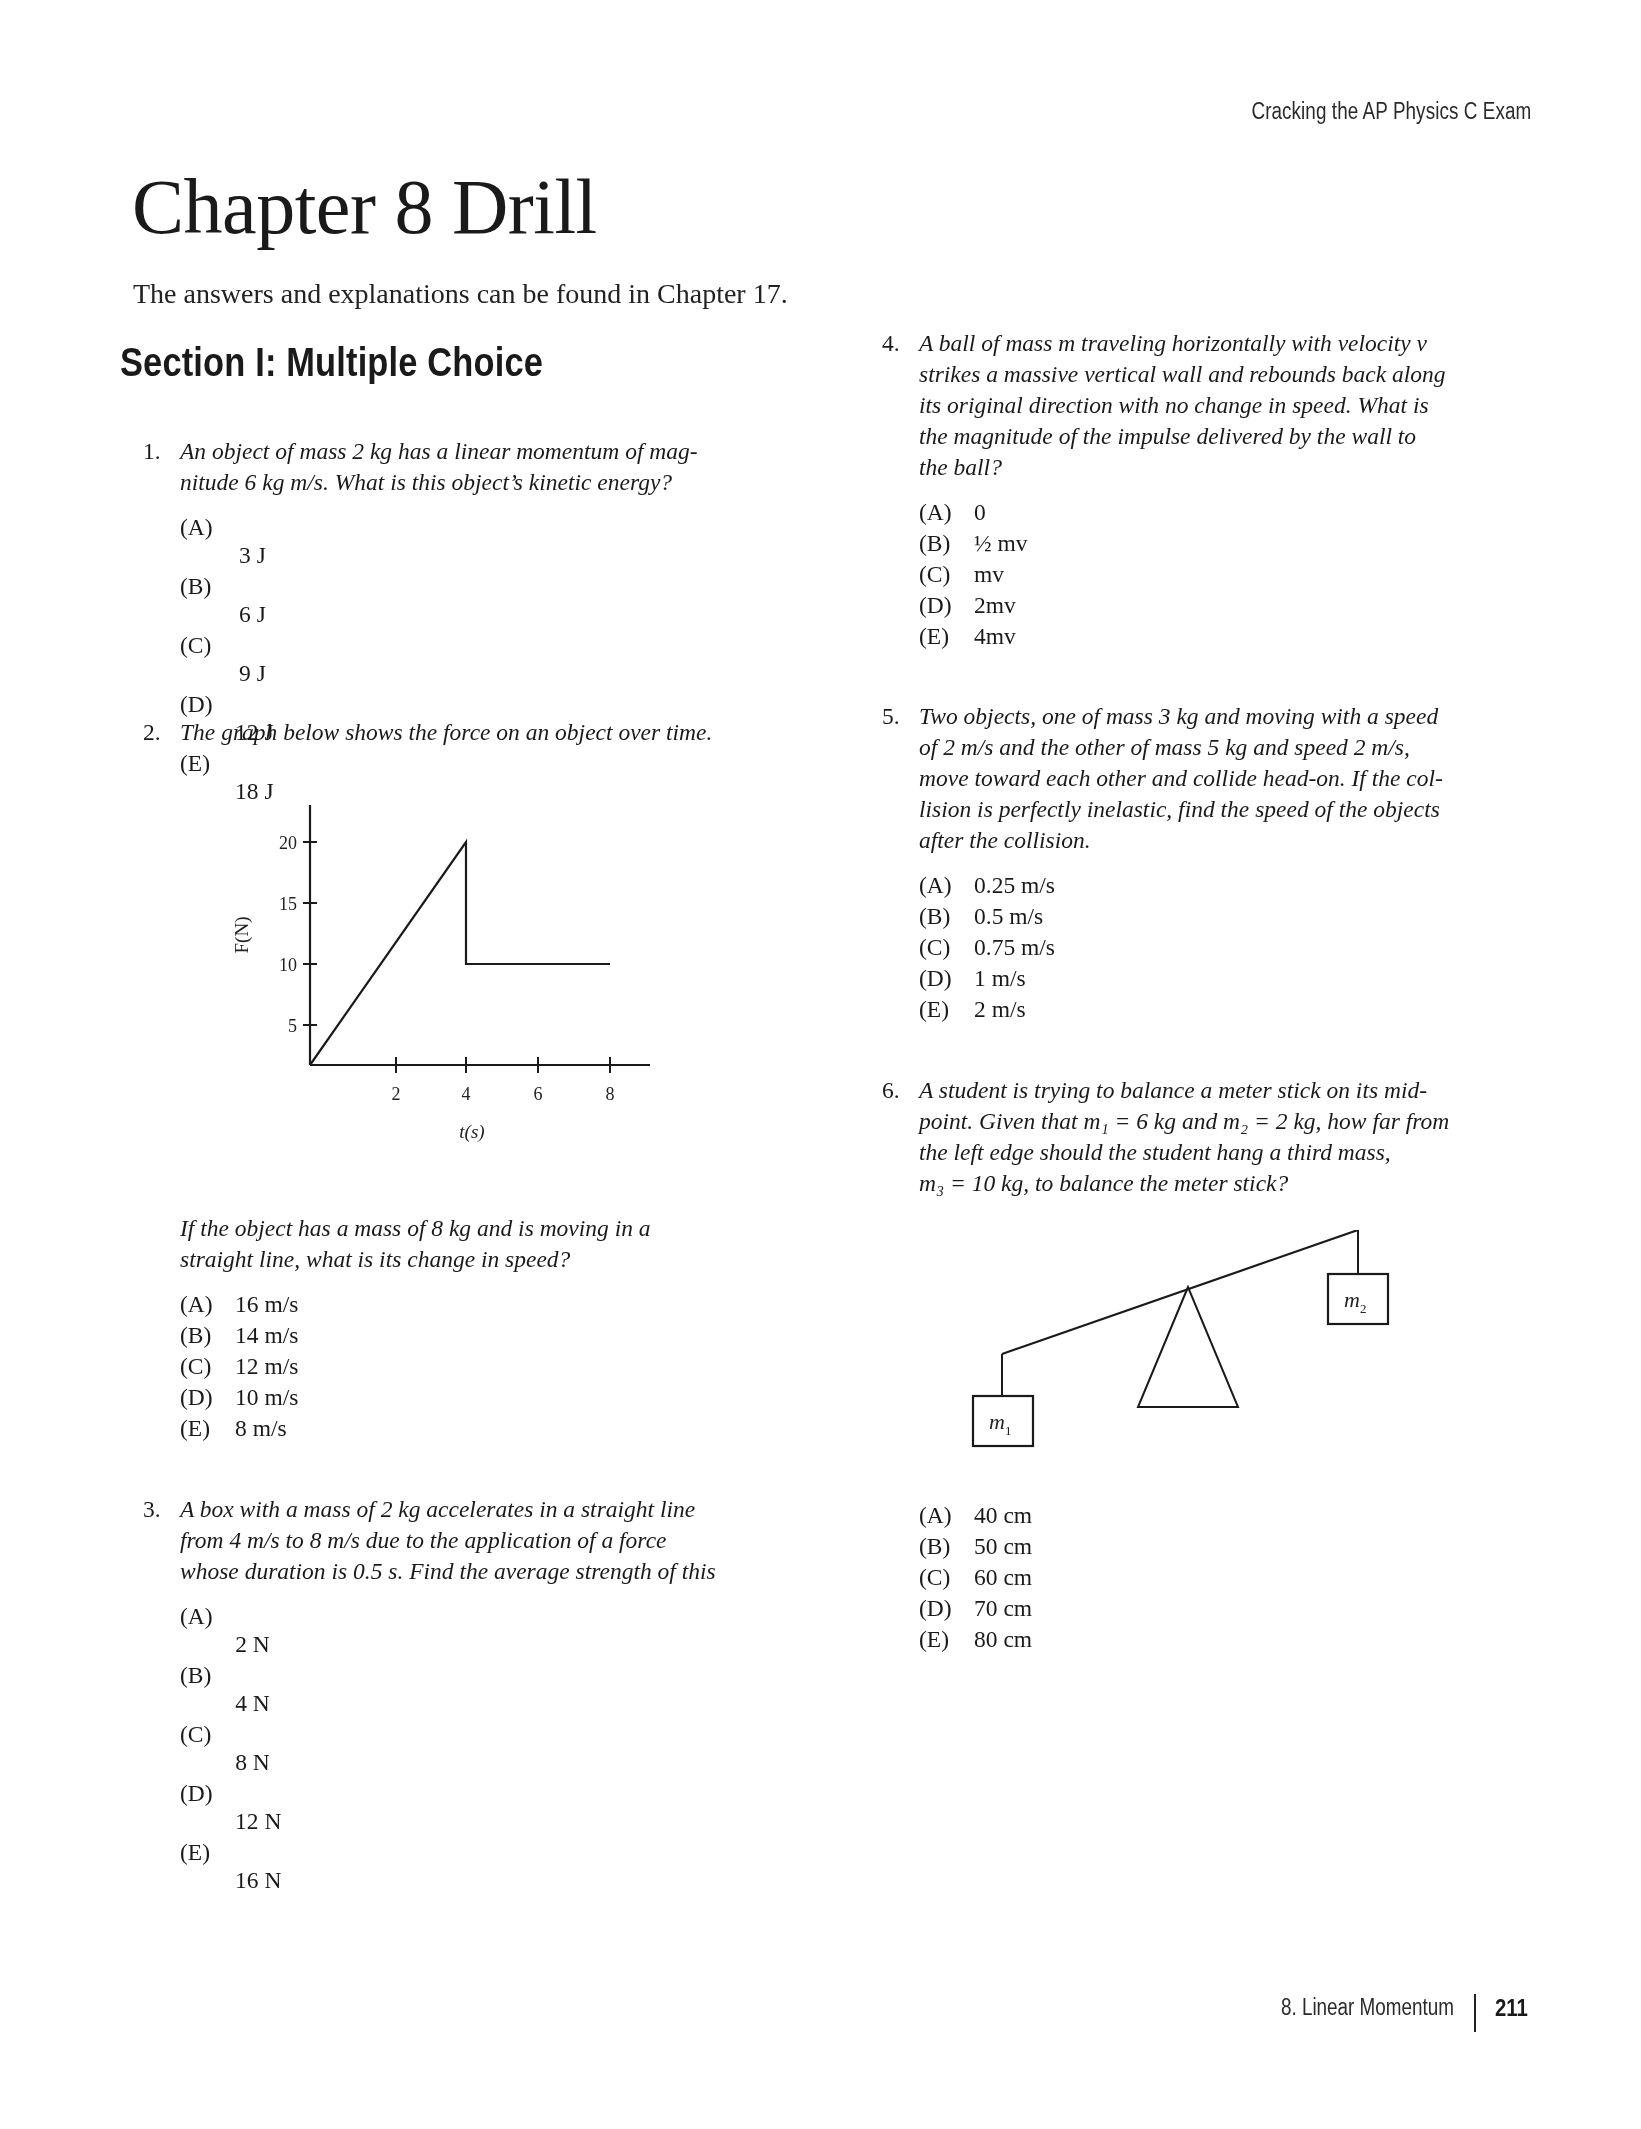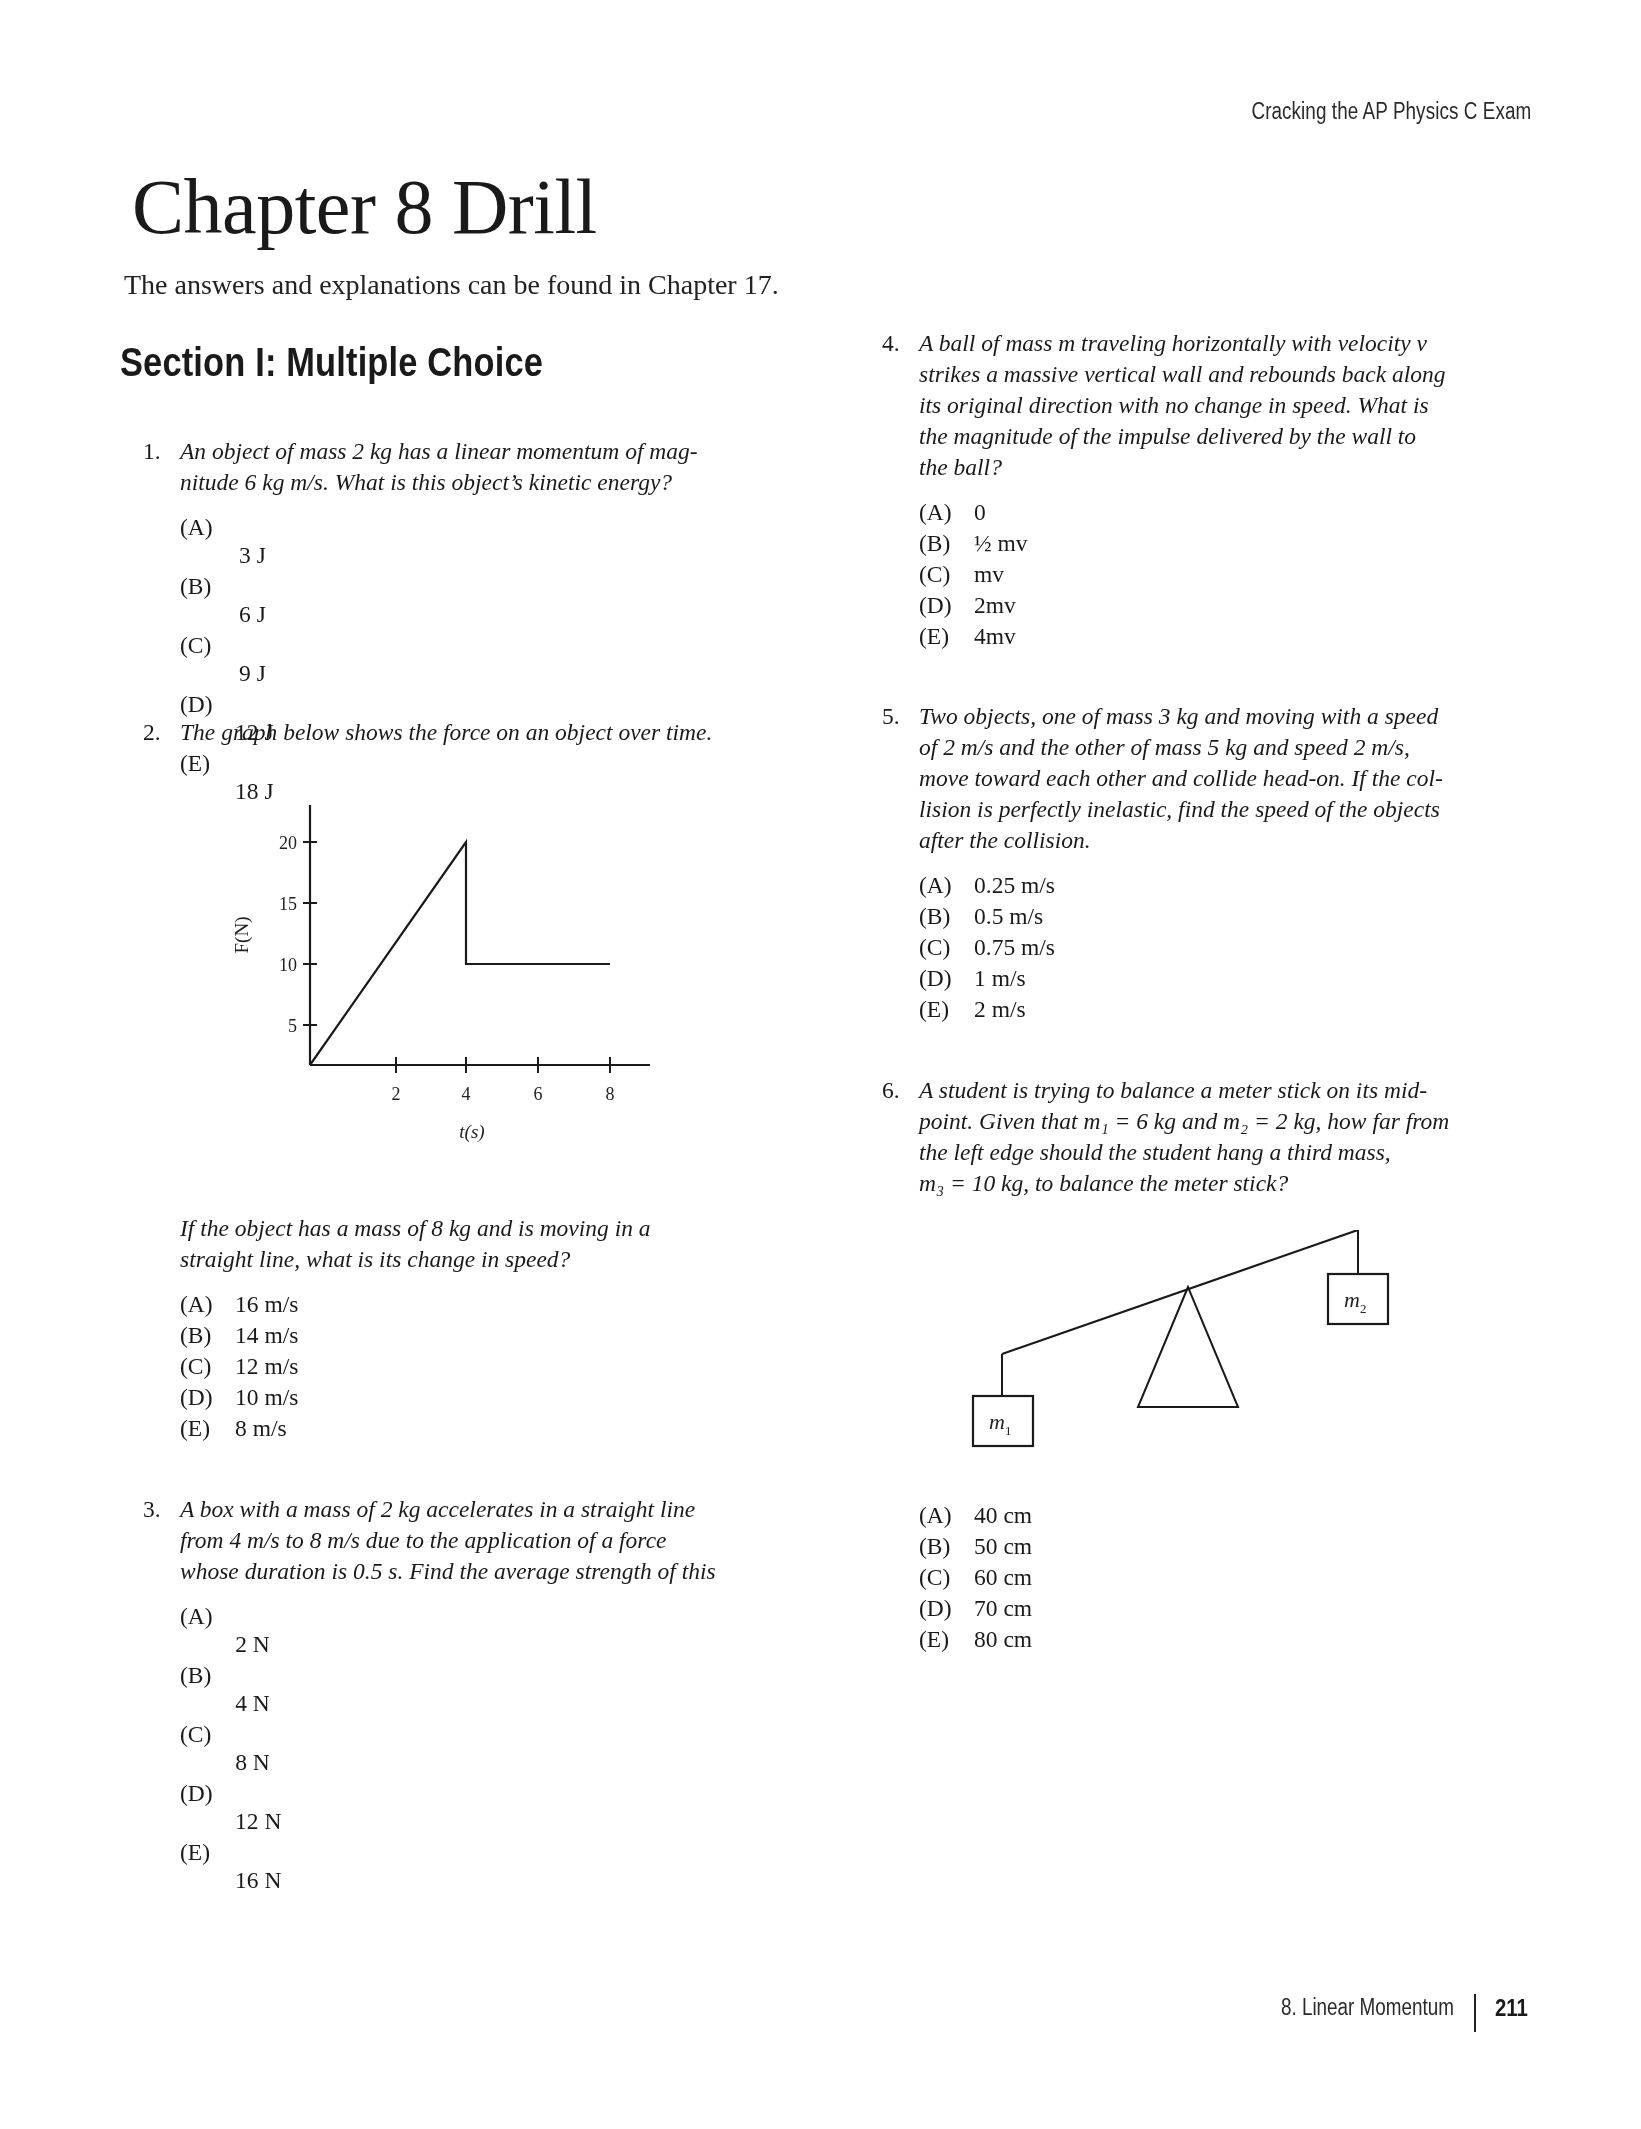--- a/index.html
+++ b/index.html
@@ -3,21 +3,21 @@
 <meta charset="utf-8">
 <style>
   html, body { margin: 0; padding: 0; background: #ffffff; }
   body { width: 1641px; height: 2129px; position: relative; overflow: hidden; color: #1a1a1a; }
   .serif { font-family: "Liberation Serif", "DejaVu Serif", serif; }
   .sans { font-family: "Liberation Sans", "DejaVu Sans", sans-serif; }
 
   .running-head { position: absolute; top: 98px; right: 110px; font-size: 23px; color: #2a2a2a; letter-spacing: 0.1px; transform: scaleX(0.82); transform-origin: right center; }
 
   .chapter-title { position: absolute; left: 132px; top: 168px; font-size: 78px; font-weight: normal; margin: 0; line-height: 1; letter-spacing: -0.5px; }
-  .subtitle { position: absolute; left: 120px; top: 265px; font-size: 28px; margin: 4px; color: #222; }
+  .subtitle { position: absolute; left: 120px; top: 265px; font-size: 28px; margin: 13px; color: #222; }
   .section-title { position: absolute; left: 120px; top: 340px; font-size: 40px; font-weight: bold; margin: 0; transform: scaleX(0.86); transform-origin: left center; letter-spacing: 0.2px; }
 
   .q { position: absolute; font-size: 23.5px; line-height: 31px; }
   .q .num { position: absolute; left: 0; top: 0; }
   .q .stem { margin-left: 37px; font-style: italic; }
   .q .choices { margin-left: 37px; margin-top: 14px; }
   .choice { display: flex; line-height: 31px; }
   .choice .letter { width: 55px; }
   .choice .val { }
   .pad { display: inline-block; min-width: 35px; text-align: center; margin-top: 28px; }

